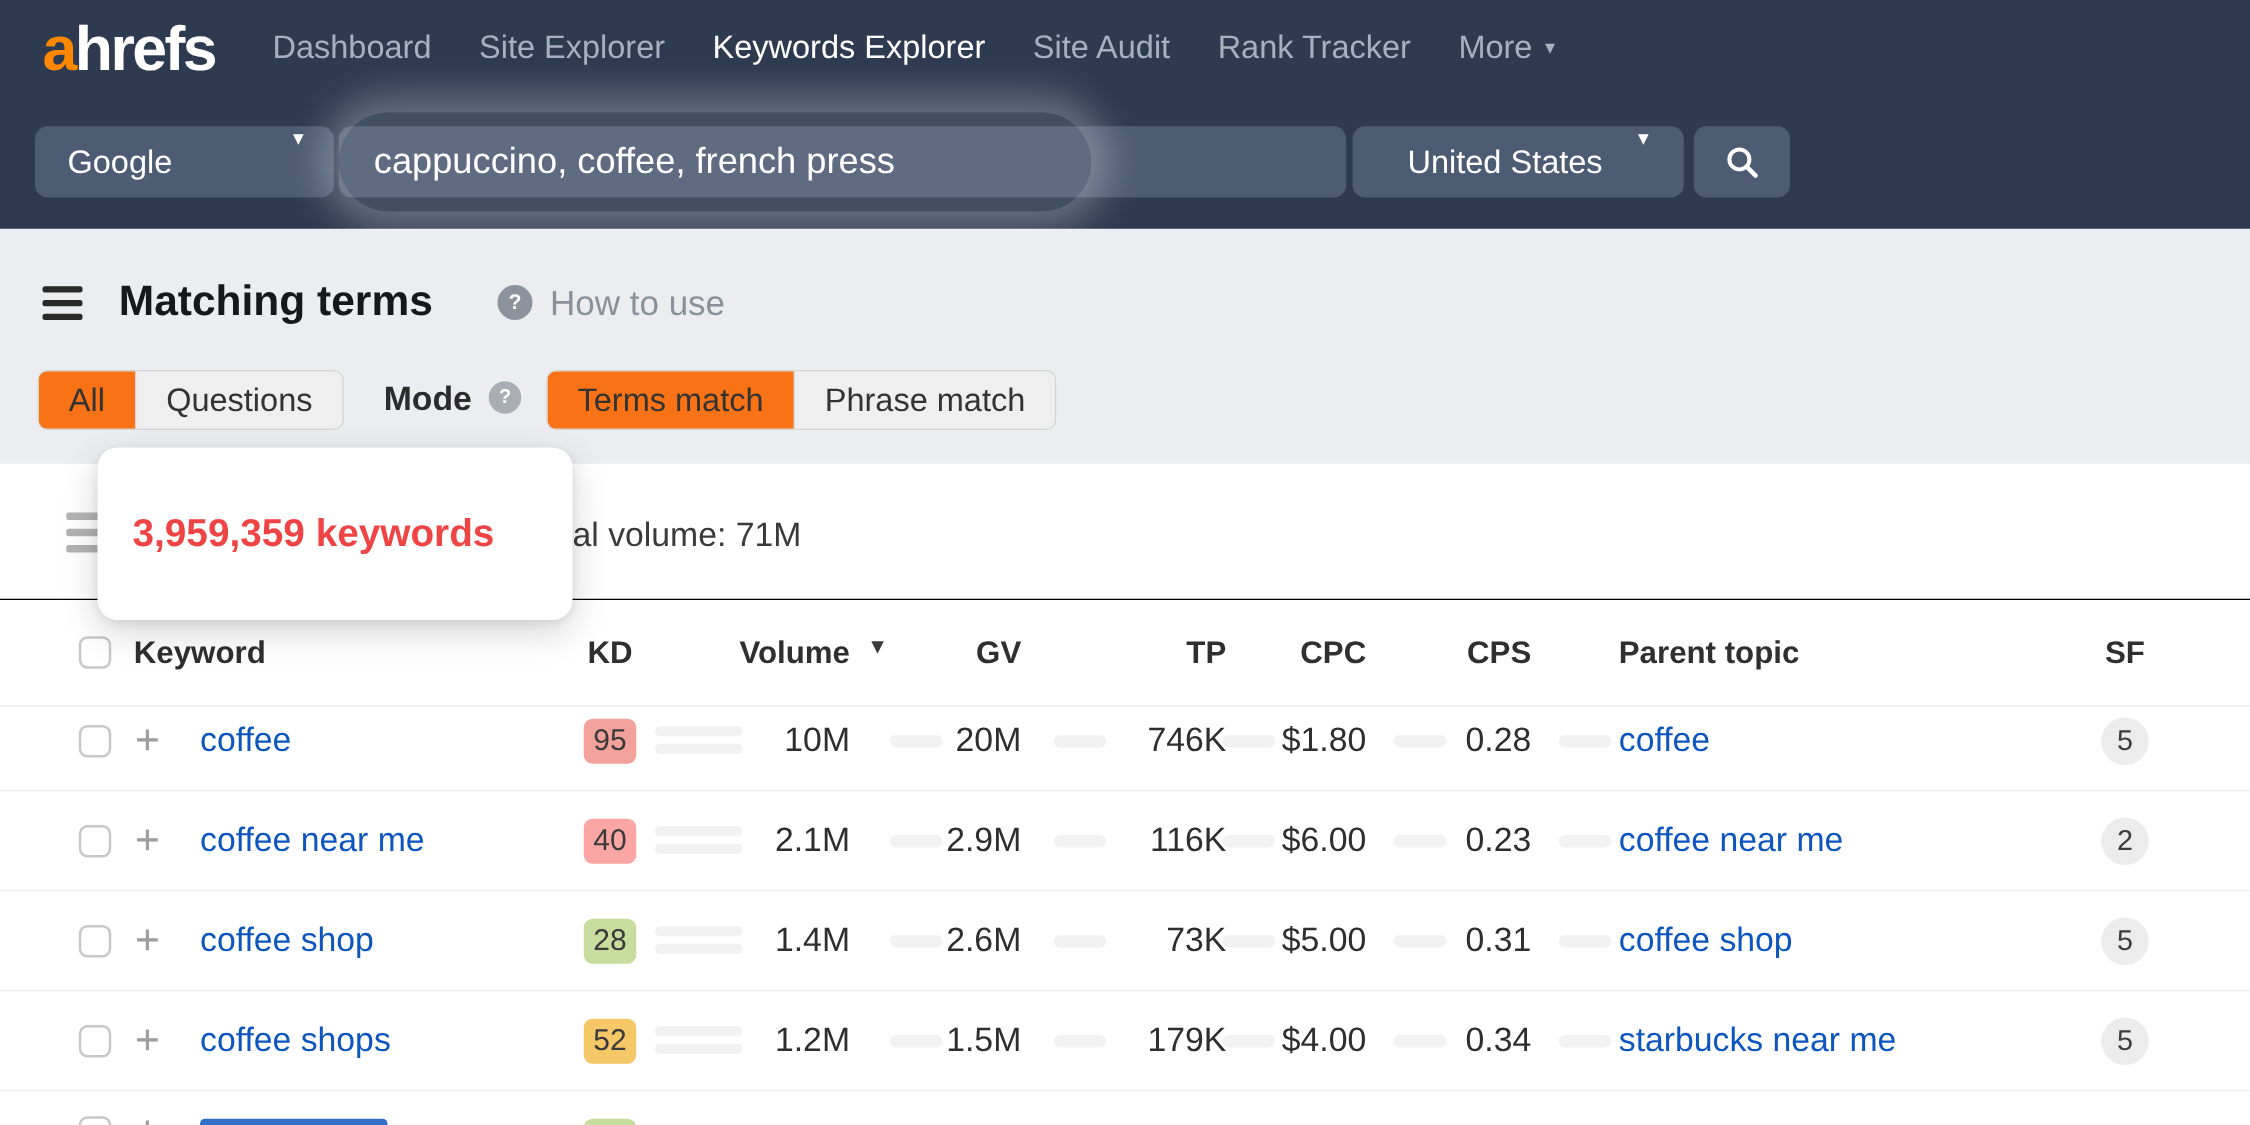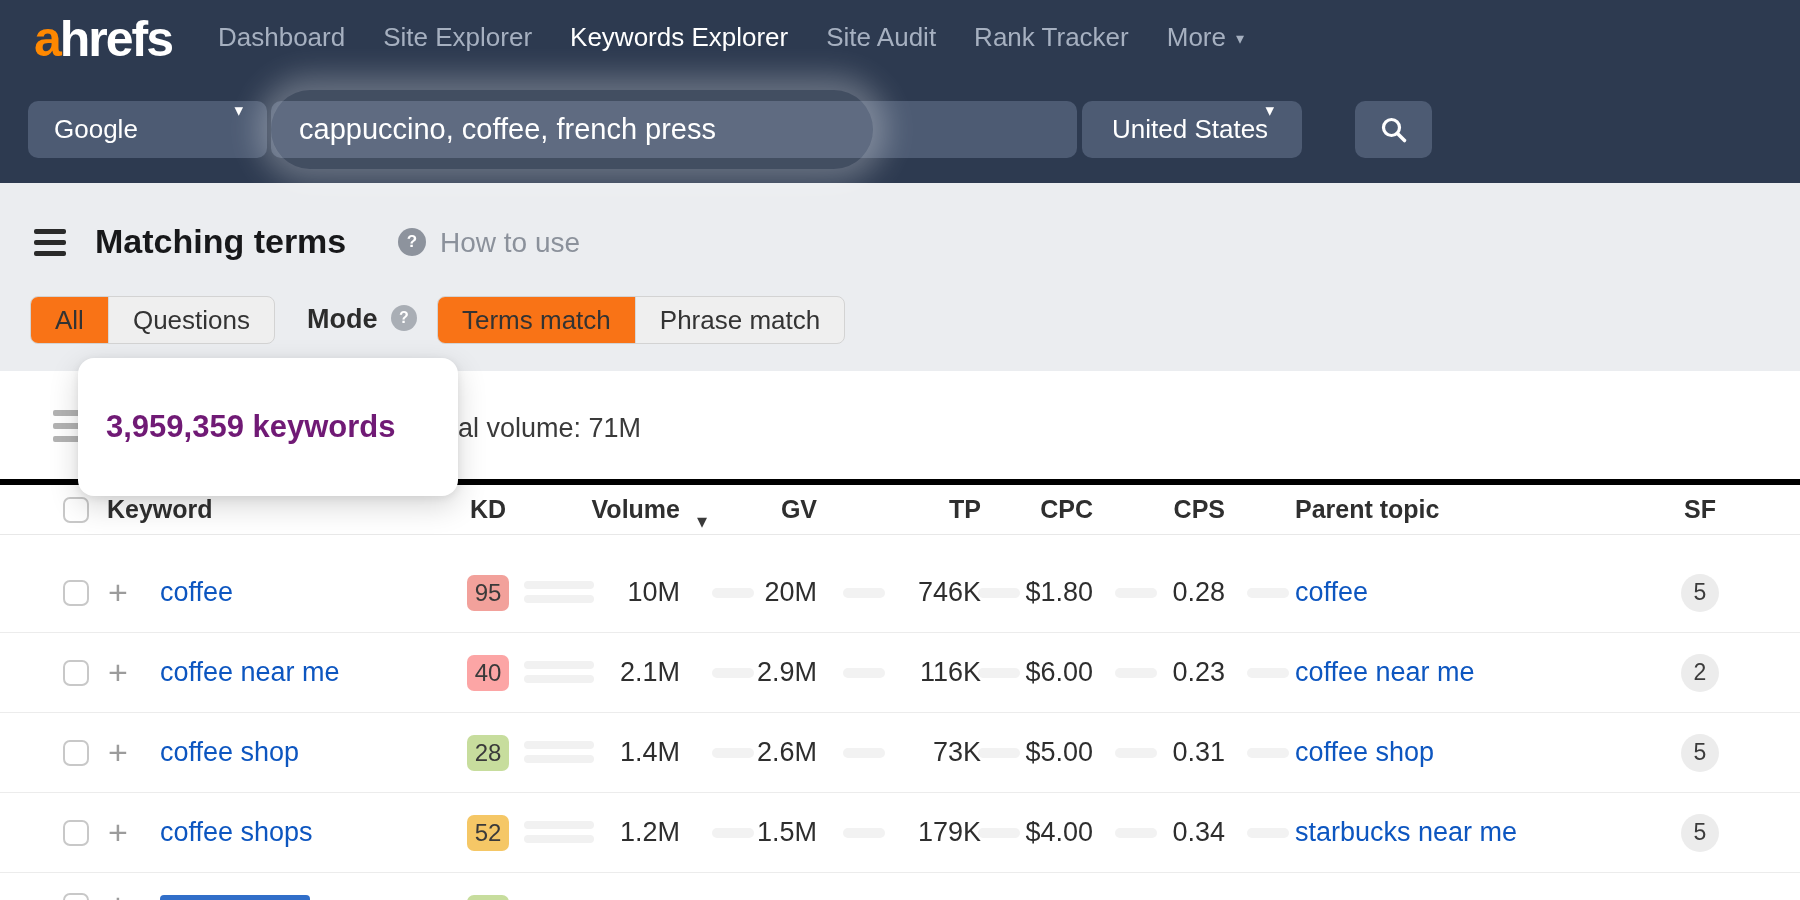--- a/index.html
+++ b/index.html
@@ -18,21 +18,21 @@
 
   
   .sbar{position:absolute;top:101px;height:57px;background:#4d5b73;border-radius:10px;color:#fff;
         display:flex;align-items:center;box-sizing:border-box;}
   .sel-engine{left:28px;width:239px;padding-left:26px;font-size:26px;}
   .sel-engine .sel-caret{position:absolute;right:24px;}
   .kw-input{left:271px;width:806px;font-size:29px;}
   .glow{position:absolute;left:0px;top:-11px;width:602px;height:79px;border-radius:40px;
         background:rgba(255,255,255,0.10);box-shadow:0 0 30px 14px rgba(255,255,255,0.28);}
   .kw-text{position:absolute;left:28px;top:0;height:57px;display:flex;align-items:center;white-space:nowrap;}
-  .sel-country{left:1082px;width:220px;padding-left:30px;font-size:26px;}
+  .sel-country{left:1082px;width:265px;padding-left:44px;font-size:26px;}
   .sel-country .sel-caret{position:absolute;right:28px;}
   .sel-caret{font-size:17px;line-height:1;top:1px;}
   .search-btn{left:1355px;width:77px;justify-content:center;cursor:pointer;}
 
   
   .burger{position:absolute;width:32px;}
   .burger i{display:block;height:5px;border-radius:2px;background:#2a2a2a;margin-bottom:6px;}
   .burger-title{left:34px;top:229px;}
   .page-title{position:absolute;left:95px;top:222px;font-size:34px;font-weight:700;color:#17181a;}
   .help-circle{position:absolute;width:28px;height:28px;border-radius:50%;background:#8d939d;color:#fff;
@@ -54,23 +54,23 @@
 
   
   .panel{position:absolute;left:0;top:371px;width:1800px;height:529px;background:#ffffff;}
   .burger-toolbar{left:53px;top:39px;width:38px;}
   .burger-toolbar i{height:6px;background:#b3b3b3;margin-bottom:7px;}
   .toolbar-text{position:absolute;left:458px;top:42px;font-size:27px;color:#3a3a3a;}
 
   .tooltip{position:absolute;left:78px;top:358px;width:380px;height:138px;background:#fff;border-radius:16px;
            box-shadow:0 10px 30px rgba(0,0,0,0.16),0 2px 8px rgba(0,0,0,0.08);z-index:5;
            display:flex;align-items:center;}
-  .tooltip-text{margin-left:28px;font-size:31px;font-weight:700;color:#701a75;white-space:nowrap;}
-
-  .thead{position:absolute;left:0;top:108px;width:1800px;height:56px;border-top:6px solid #000000;
+  .tooltip-text{margin-left:28px;font-size:31px;font-weight:700;color:#ef4444;white-space:nowrap;}
+
+  .thead{position:absolute;left:0;top:108px;width:1800px;height:86px;border-top:1px solid #000000;
          border-bottom:1px solid #e8e8e8;box-sizing:border-box;font-weight:700;font-size:25px;color:#2f2f2f;}
   .trow{position:absolute;left:0;width:1800px;height:80px;border-bottom:1px solid #ececec;box-sizing:border-box;
         font-size:27px;color:#2e2e2e;}
   .trow-partial{position:absolute;left:0;top:503px;width:1800px;height:27px;overflow:hidden;}
 
   .cell{position:absolute;top:0;height:100%;display:flex;align-items:center;}
   .num{justify-content:flex-end;text-align:right;}
   .c-check{left:63px;}
   .c-plus{left:108px;font-size:34px;color:#9c9c9c;}
   .c-kwh{left:107px;}

